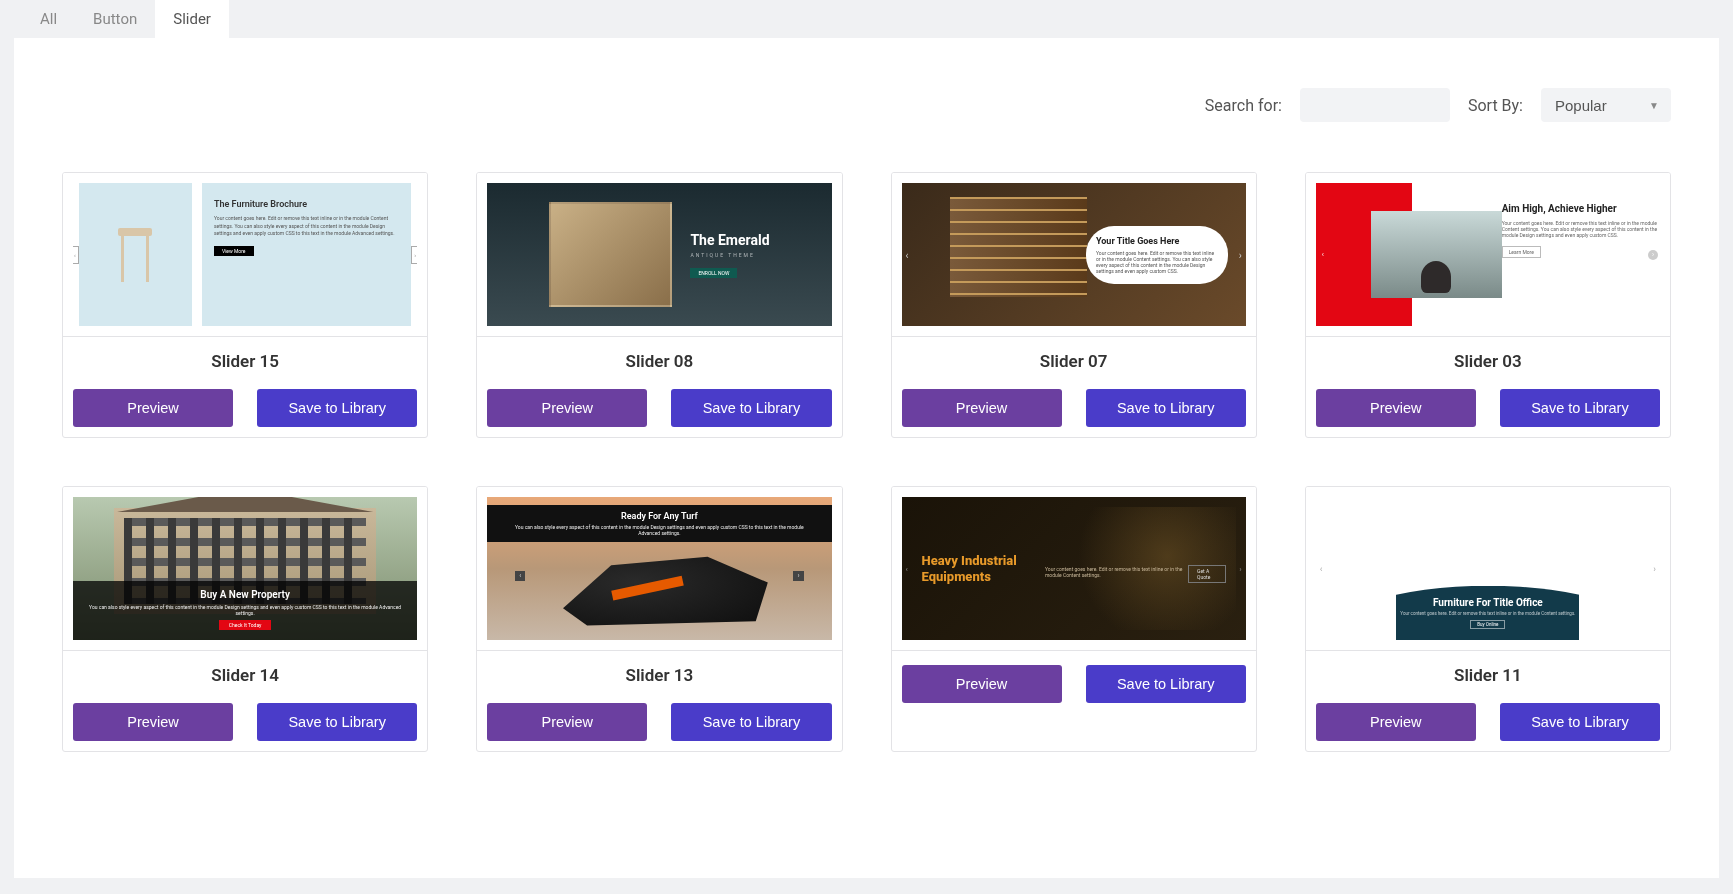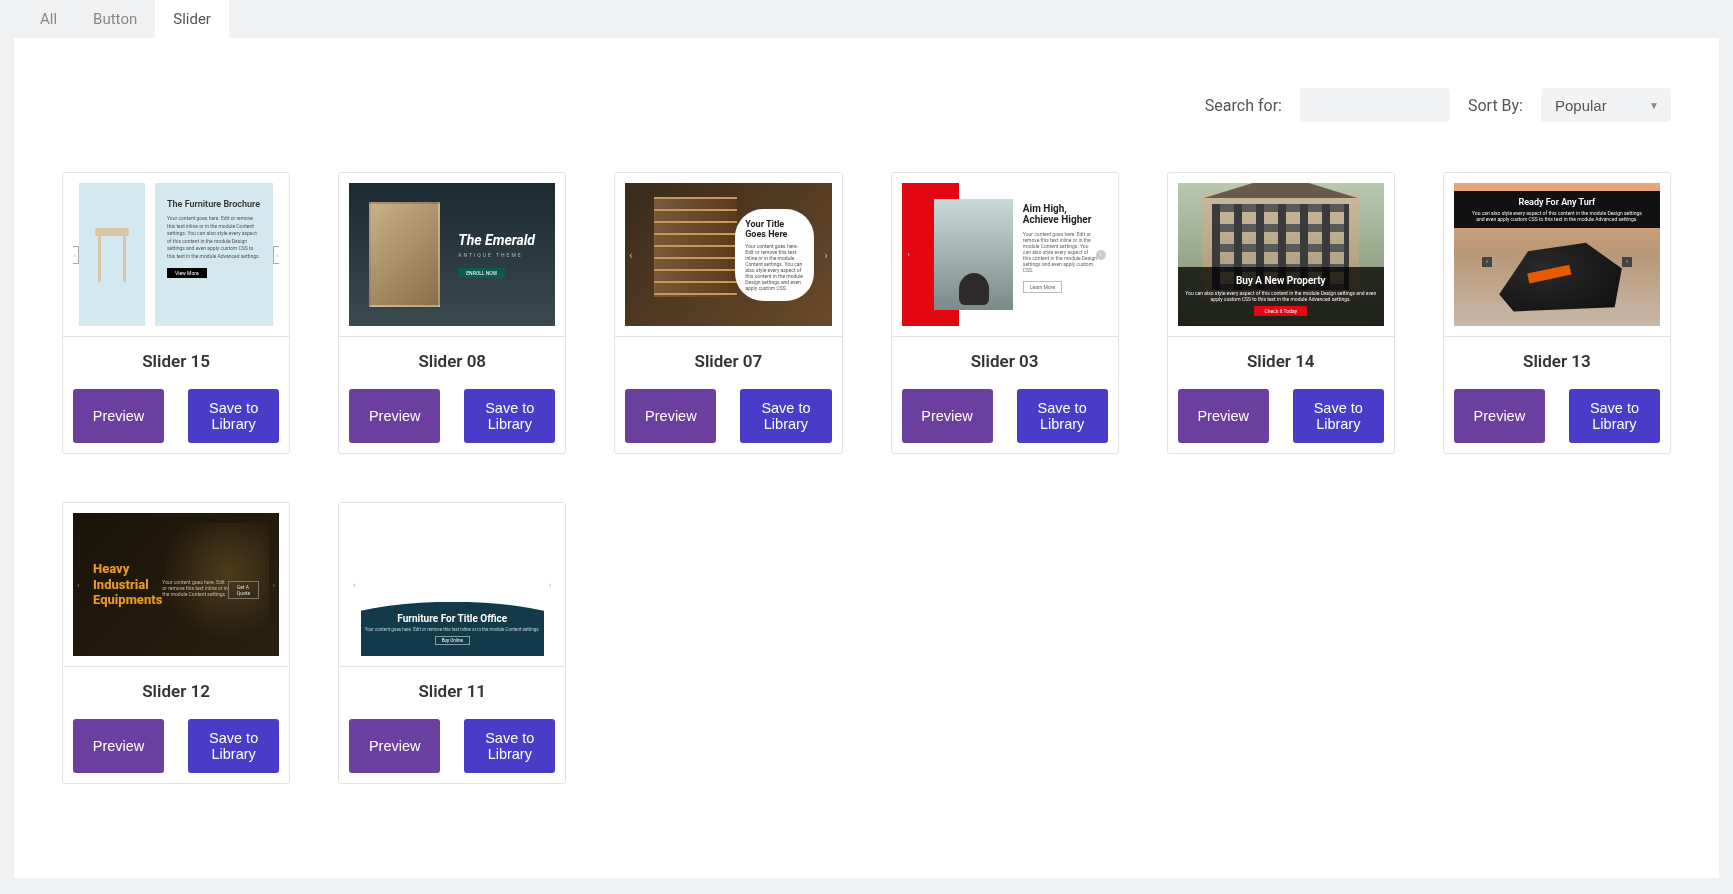--- a/index.html
+++ b/index.html
@@ -76,21 +76,21 @@
     position: absolute;
     right: 12px;
     top: 50%;
     transform: translateY(-50%);
     pointer-events: none;
     color: #888;
     font-size: 10px;
   }
   .grid {
     display: grid;
-    grid-template-columns: repeat(6, 1fr);
+    grid-template-columns: repeat(4, 1fr);
     gap: 48px 48px;
   }
   .card {
     border: 1px solid #e3e3e6;
     border-radius: 3px;
     background: #fff;
     overflow: hidden;
   }
   .card-thumb {
     border-bottom: 1px solid #e3e3e6;
@@ -149,36 +149,36 @@
   .t15 .right { flex: 1; background:#d4e8ef; padding: 16px 12px; font-size: 6px; color:#333; }
   .t15 .right .h { font-size: 9px; font-weight:600; margin-bottom:6px; }
   .t15 .right .p { font-size:5px; line-height:1.5; color:#555; margin-bottom:8px; }
   .t15 .right .b { display:inline-block; background:#000; color:#fff; font-size:5px; padding:2px 8px; }
   .t15 .nav { position:absolute; top:50%; transform:translateY(-50%); width:8px; height:18px; border:1px solid #aaa; font-size:6px; display:flex; align-items:center; justify-content:center; color:#888; background:#fff; }
   .t15 .navl { left:-2px; } .t15 .navr { right:-2px; }
 
   .t08 { width: 100%; height: 100%; background: linear-gradient(180deg,#1b2a30,#3a4a50); display:flex; align-items:center; padding: 10px; gap: 10px; position:relative; }
   .t08 .imgbox { width: 38%; height: 85%; background: linear-gradient(135deg,#c9b086,#8a6f4a); border:2px solid rgba(255,255,255,0.1); }
   .t08 .txt { color:#fff; padding-left:8px; }
-  .t08 .txt .h { font-size: 14px; font-weight:700;font-style:italic; }
+  .t08 .txt .h { font-size: 14px; font-weight:700; }
   .t08 .txt .s { font-size:5px; letter-spacing:2px; opacity:0.6; margin-top:4px; }
   .t08 .txt .b { display:inline-block; background:#0f5a50; color:#fff; font-size:5px; padding:2px 8px; margin-top:10px; }
 
   .t04 { width:100%; height:100%; background: linear-gradient(135deg,#3a2a1a,#6a4a2a); position:relative; display:flex; align-items:center; justify-content:flex-end; padding:0 18px; }
   .t04 .shelf { position:absolute; left:14%; top:10%; width:40%; height:70%; background: repeating-linear-gradient(180deg,#c49a5a 0 2px, transparent 2px 12px), linear-gradient(90deg,#7a5a3a,#5a3a1a); }
   .t04 .panel { background:#fff; width:46%; padding:10px 10px; font-size:5px; color:#555; position:relative; z-index:2;border-radius:28px; }
   .t04 .panel .h { font-size:9px; font-weight:700; color:#222; margin-bottom:4px; }
   .t04 .nav { position:absolute; top:50%; transform:translateY(-50%); color:#ccc; font-size:10px; }
   .t04 .navl{left:4px;} .t04 .navr{right:4px;}
 
   .t03 { width:100%; height:100%; display:flex; align-items:stretch; }
   .t03 .red { width:28%; background:#e30613; }
   .t03 .photo { width:38%; background: linear-gradient(180deg,#c9d9d8,#7a8a88); position:relative; margin-left:-12%; margin-top:8%; margin-bottom:8%; }
   .t03 .photo::after{content:"";position:absolute;bottom:5px;left:50%;transform:translateX(-50%);width:30px;height:32px;background:#2e2a2a;border-radius:50% 50% 20% 20%;}
-  .t03 .text { flex:1; padding: 20px 10px; font-size:5px; color:#666; }
+  .t03 .text { flex:1; padding: 20px 0; font-size:5px; color:#666; }
   .t03 .text .h { font-size:10px; font-weight:700; color:#222; margin-bottom:6px; }
   .t03 .text .b { display:inline-block; border:1px solid #bbb; padding:2px 6px; font-size:5px; margin-top:8px; }
   .t03 .nav { position:absolute; top:50%; transform:translateY(-50%); width:10px;height:10px;border-radius:50%;background:#ccc;font-size:7px;color:#fff;display:flex;align-items:center;justify-content:center; }
   .t03 .navl{left:2px; background:#e30613;} .t03 .navr{right:2px;}
 
   .t14 { width:100%; height:100%; background: linear-gradient(180deg,#b8c9b0,#7a8a6a); position:relative; display:flex; align-items:flex-end; justify-content:flex-end; }
   .t14 .house { position:absolute; top:8%; left:12%; right:12%; bottom:18%; background: linear-gradient(180deg,#c9b89a,#a89878); }
   .t14 .house::before{content:"";position:absolute;top:-20px;left:0;right:0;height:24px;background:#6a5a4a;clip-path:polygon(0 100%,50% 0,100% 100%);}
   .t14 .house::after{content:"";position:absolute;inset:10px;background:repeating-linear-gradient(90deg,#3a3a3a 0 8px, transparent 8px 22px), repeating-linear-gradient(180deg,#5a5a5a 0 8px, transparent 8px 20px);}
   .t14 .overlay { position:relative; z-index:2; width:100%; background:rgba(0,0,0,0.75); color:#eee; text-align:center; padding:8px 6px 10px; font-size:5px; }
@@ -369,21 +369,20 @@
         <div class="card-thumb">
           <div class="thumb-inner t12">
             <div class="nav navl">‹</div>
             <div class="h">Heavy Industrial Equipments</div>
             <div class="p">Your content goes here. Edit or remove this text inline or in the module Content settings.</div>
             <div class="b">Get A Quote</div>
             <div class="nav navr">›</div>
           </div>
         </div>
         <div class="card-body">
-          <div class="card-title">Slider 12</div>
           <div class="card-actions">
             <button class="btn btn-preview">Preview</button>
             <button class="btn btn-save">Save to Library</button>
           </div>
         </div>
       </div>
 
       <div class="card">
         <div class="card-thumb">
           <div class="thumb-inner t11">

